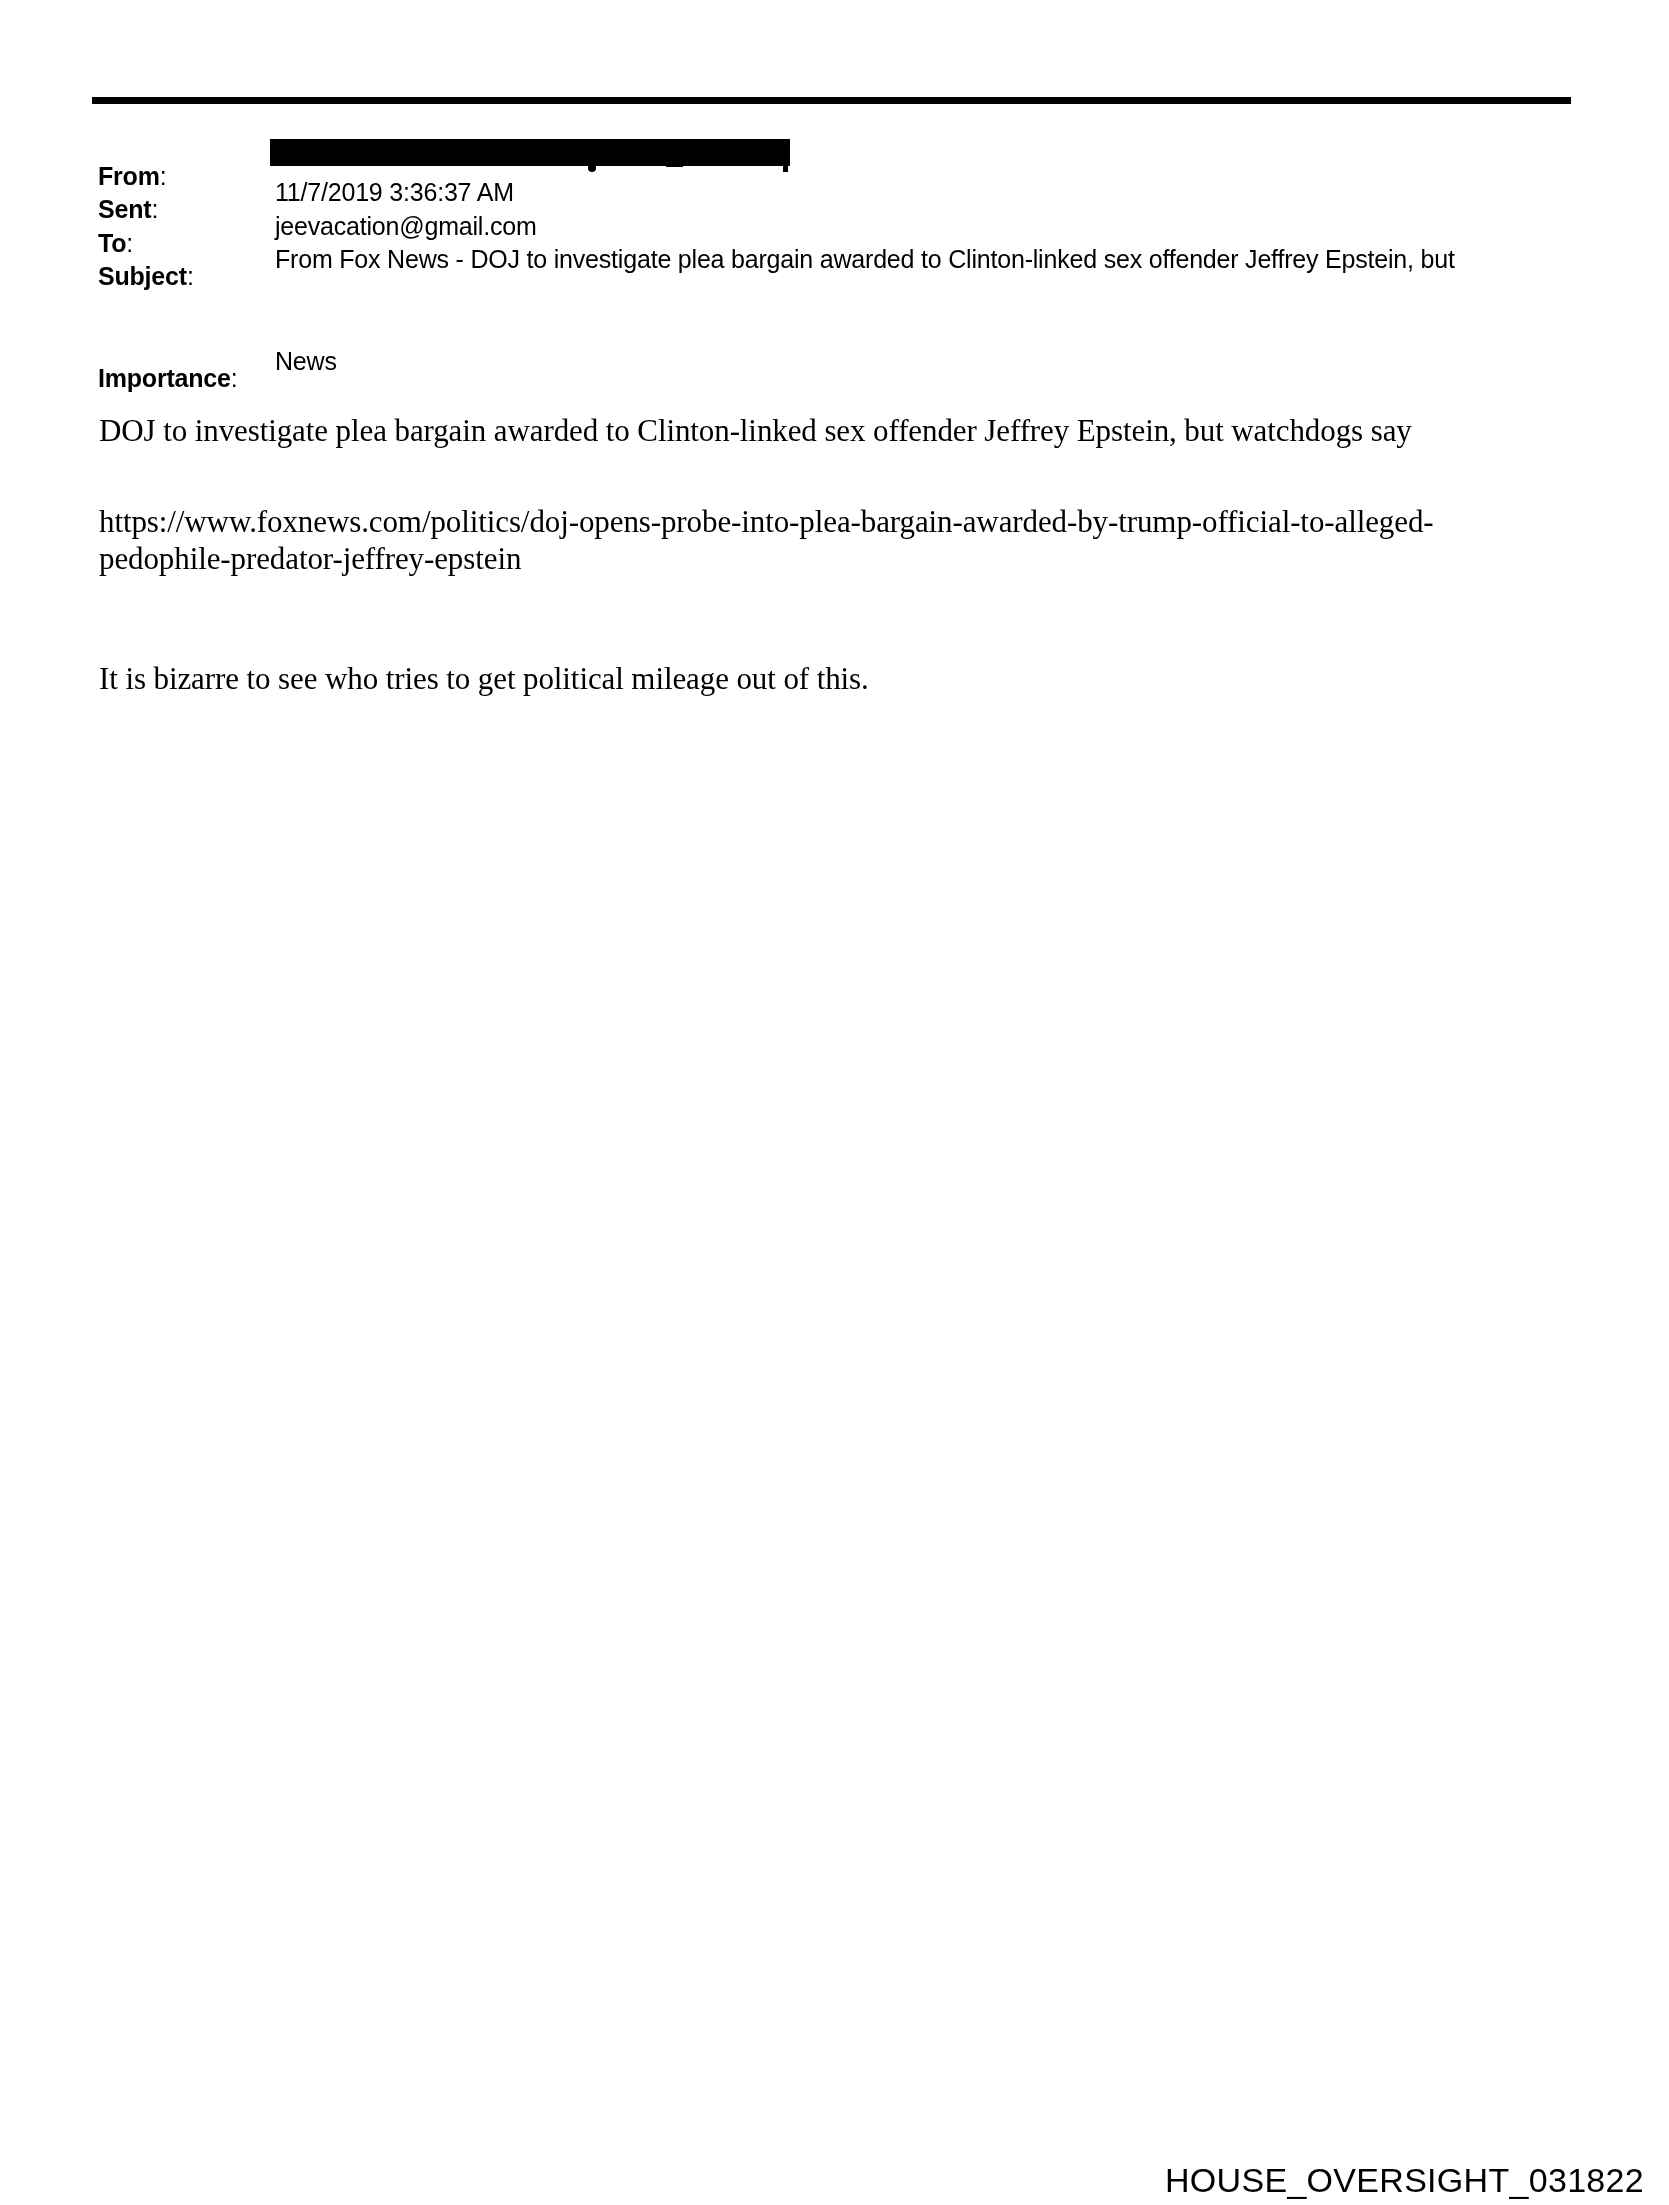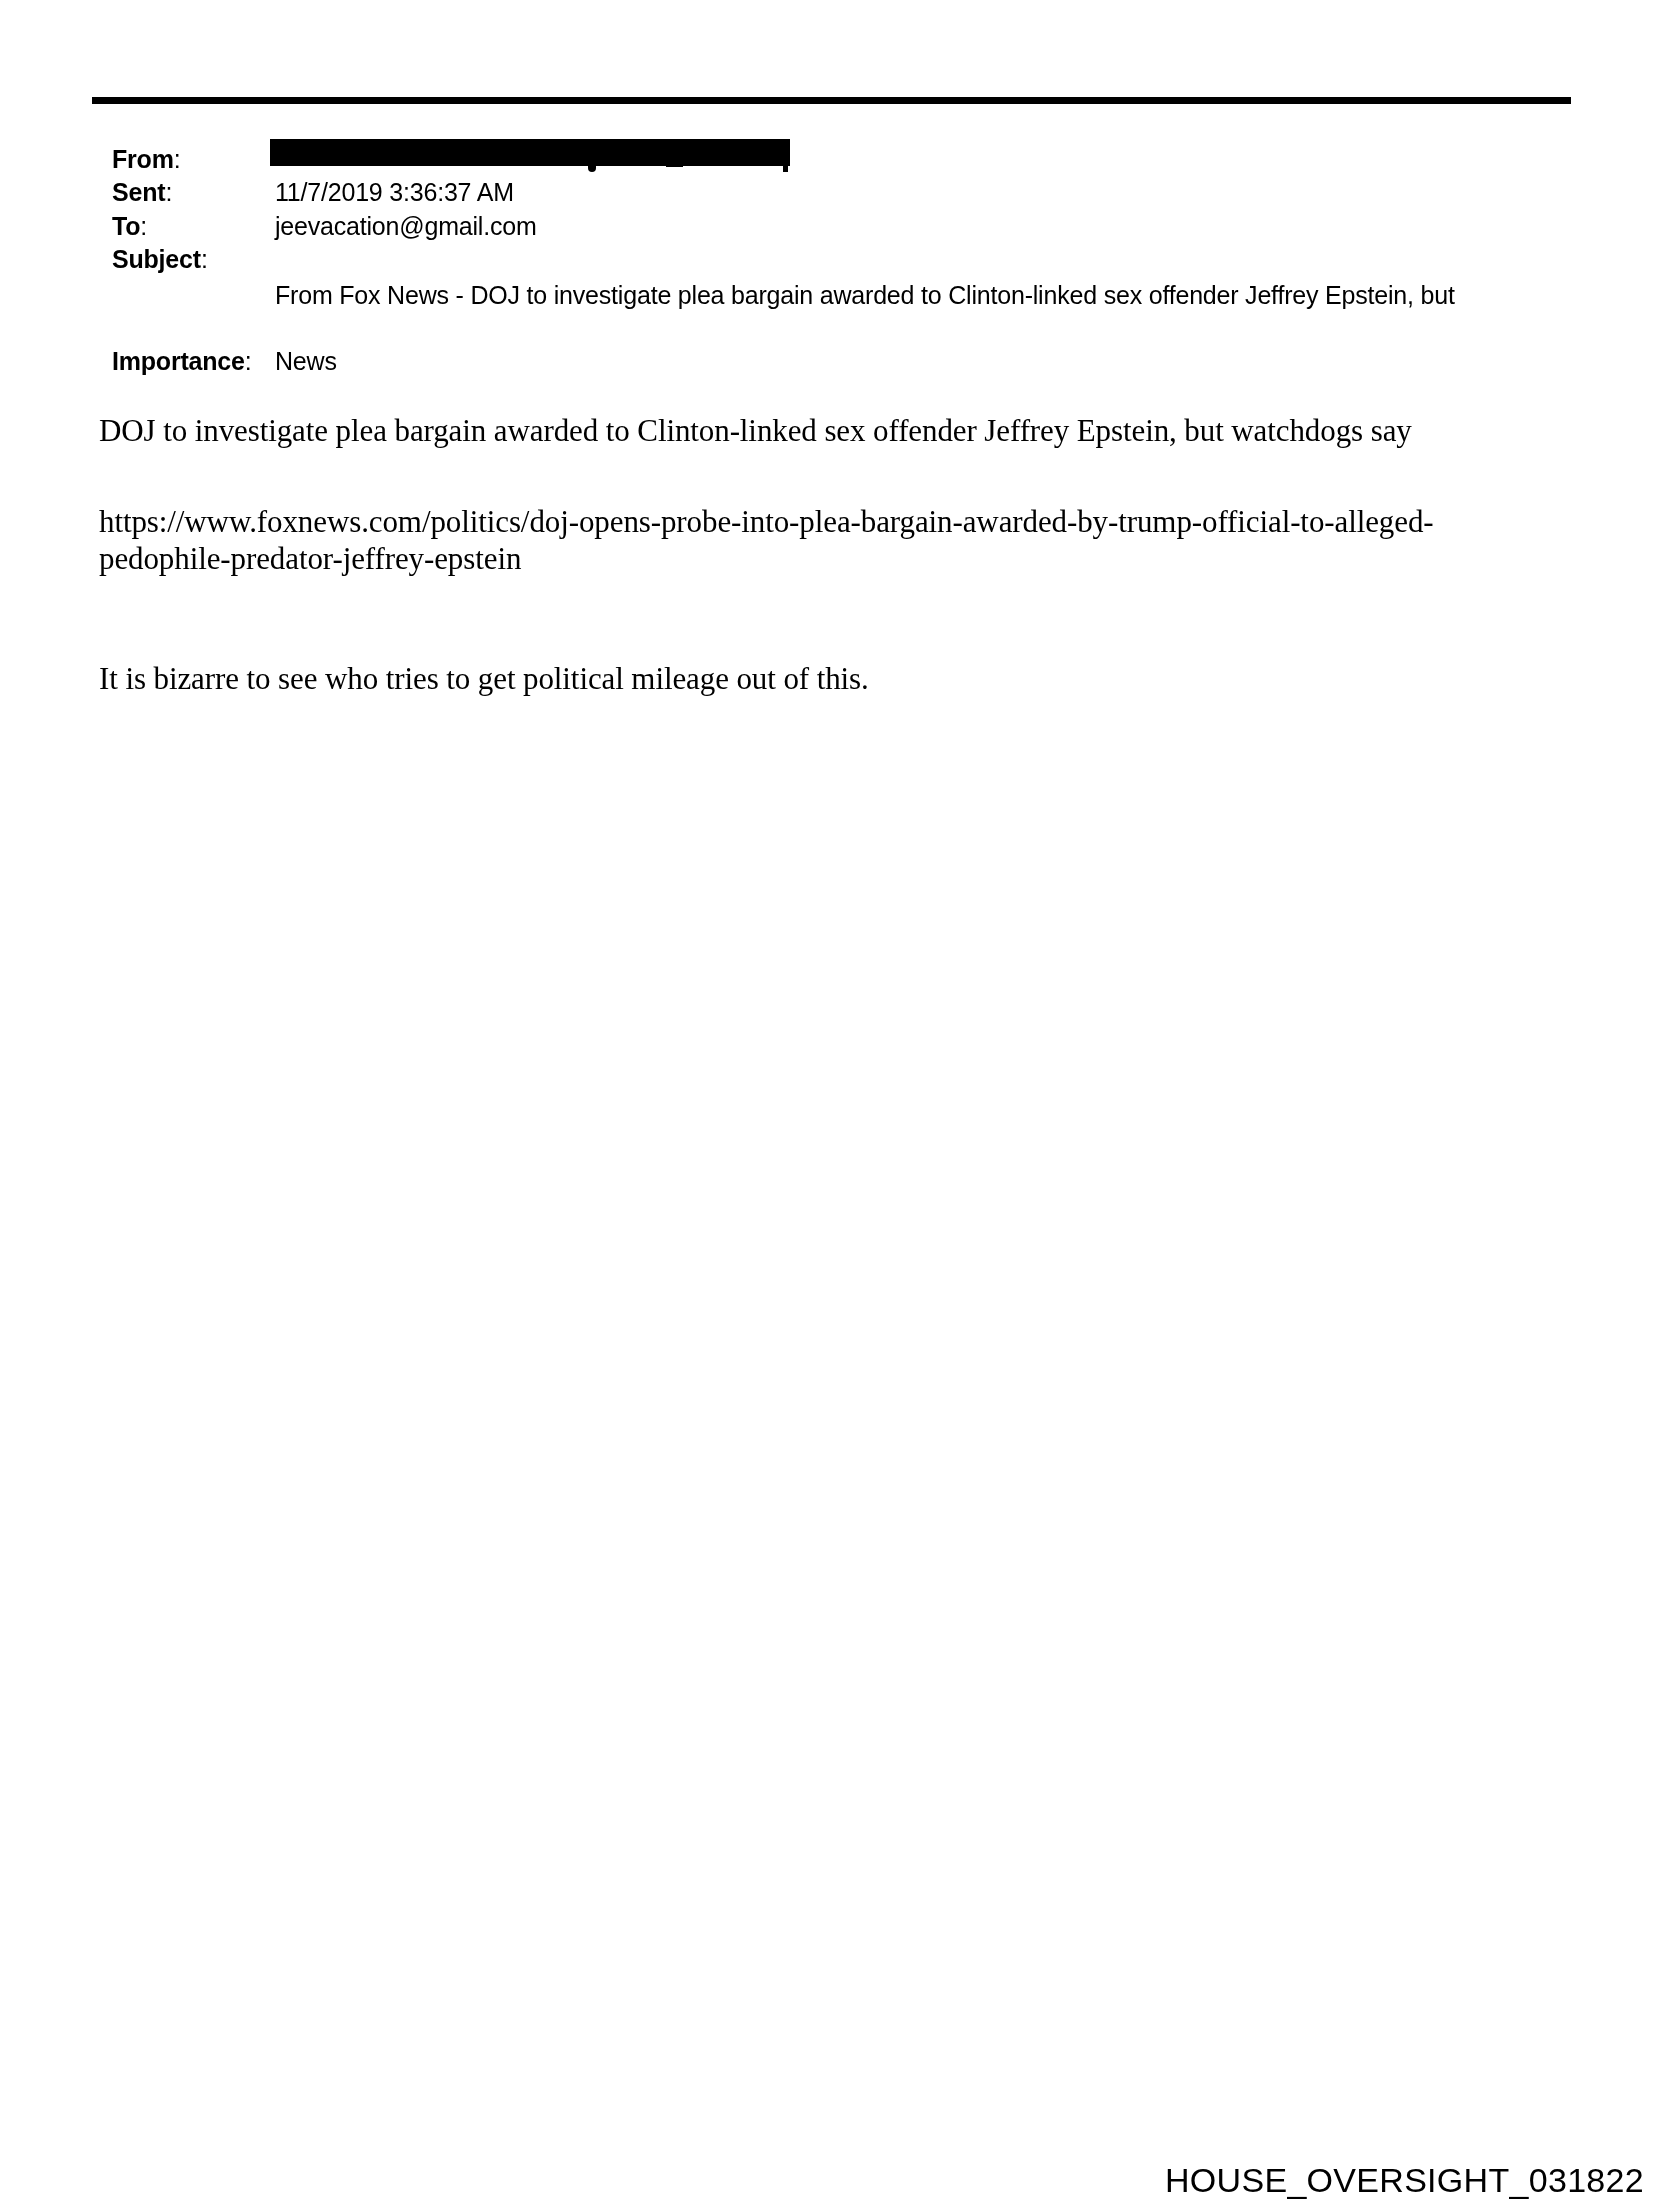--- a/index.html
+++ b/index.html
@@ -26,24 +26,24 @@
   }
   
   .hdr {
     position: absolute;
     font-family: "Liberation Sans", "DejaVu Sans", sans-serif;
     font-size: 25px;
     line-height: 33px;
     letter-spacing: -0.2px;
     white-space: nowrap;
   }
-  .hdr-label { left: 112px; font-weight: 700; }
+  .hdr-label { left: 98px; font-weight: 700; margin-top: 17px; }
   .hdr-label .colon { font-weight: 400; }
   .hdr-value { left: 275px; font-weight: 400; }
-  .subject-lines { white-space: normal; margin-top: 36px; }
+  .subject-lines { white-space: normal; }
   .subject-lines .line { white-space: nowrap; }
   
   .redaction-bar {
     position: absolute;
     left: 270px;
     top: 139px;
     width: 520px;
     height: 27px;
     background: #000000;
   }

